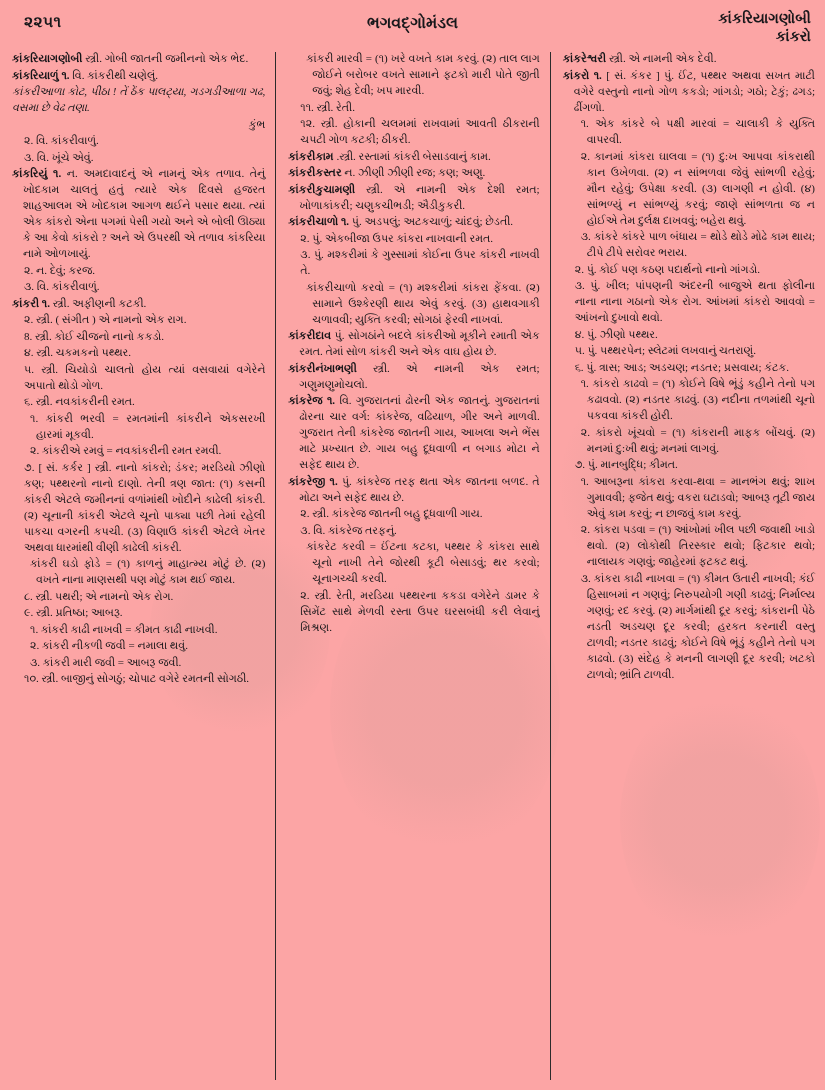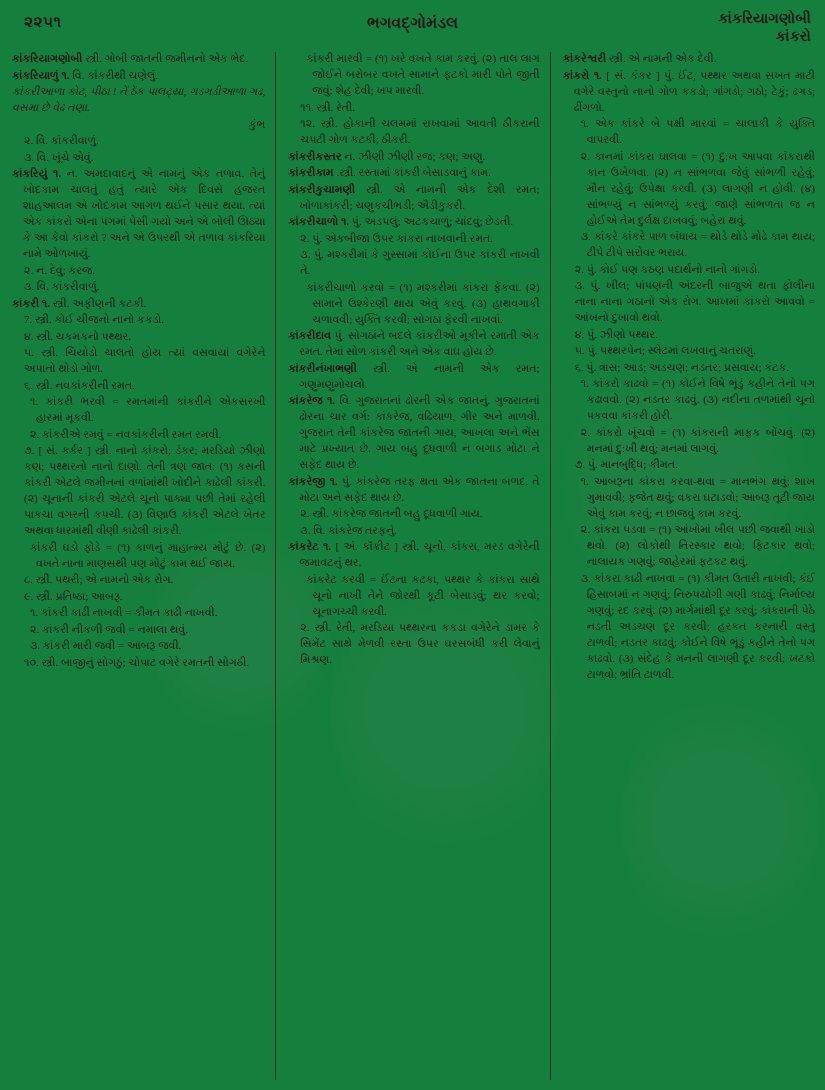--- a/index.html
+++ b/index.html
@@ -8,21 +8,21 @@
     padding: 0;
     background: #ffffff;
   }
   body {
     font-family: "Liberation Serif", "DejaVu Serif", serif;
   }
   .page {
     position: relative;
     width: 825px;
     height: 1090px;
-    background: #15803d;
+    background: #fca5a5;
     overflow: hidden;
     box-sizing: border-box;
   }
   
   .watermark {
     position: absolute;
     border-radius: 50%;
     background: radial-gradient(circle, rgba(130,130,120,0.085) 40%, rgba(130,130,120,0.0) 72%);
     pointer-events: none;
   }
@@ -164,54 +164,54 @@
         <p class="entry hang"><span class="hw">કાંકરિયાગણોબી</span><span> સ્ત્રી. ગોબી જાતની જમીનનો એક ભેદ.</span></p>
         <p class="entry hang"><span class="hw">કાંકરિયાળું ૧.</span><span> વિ. કાંકરીથી ચણેલું.</span></p>
         <p class="cont">કાંકરીઆળા કોટ, પીઠા ! તેં ઠેંક પાલટ્યા, ગડગડીઆળા ગઢ, વસમા છે વેઢ તણા.</p>
         <p class="right">કુંભ</p>
         <p class="sense">૨. વિ. કાંકરીવાળું.</p>
         <p class="sense">૩. વિ. ખૂંચે એવું.</p>
         <p class="entry hang"><span class="hw">કાંકરિયું ૧.</span><span> ન. અમદાવાદનું એ નામનું એક તળાવ. તેનું ખોદકામ ચાલતું હતું ત્યારે એક દિવસે હજરત શાહઆલમ એ ખોદકામ આગળ થઈને પસાર થયા. ત્યાં એક કાંકરો એના પગમાં પેસી ગયો અને એ બોલી ઊઠ્યા કે આ કેવો કાંકરો ? અને એ ઉપરથી એ તળાવ કાંકરિયા નામે ઓળખાયું.</span></p>
         <p class="sense">૨. ન. દેવું; કરજ.</p>
         <p class="sense">૩. વિ. કાંકરીવાળું.</p>
         <p class="entry hang"><span class="hw">કાંકરી ૧.</span><span> સ્ત્રી. અફીણની કટકી.</span></p>
-        <p class="sense">7. સ્ત્રી. કોઈ ચીજનો નાનો કકડો.</p>
+        <p class="sense">૨. સ્ત્રી. ( સંગીત ) એ નામનો એક રાગ.</p>
+        <p class="sense">8. સ્ત્રી. કોઈ ચીજનો નાનો કકડો.</p>
         <p class="sense">૪. સ્ત્રી. ચકમકનો પથ્થર.</p>
         <p class="sense">૫. સ્ત્રી. ચિયોડો ચાલતો હોય ત્યાં વસવાયાં વગેરેને અપાતો થોડો ગોળ.</p>
         <p class="sense">૬. સ્ત્રી. નવકાંકરીની રમત.</p>
         <p class="subsense">૧. કાંકરી ભરવી = રમતમાંની કાંકરીને એકસરખી હારમાં મૂકવી.</p>
         <p class="subsense">૨. કાંકરીએ રમવું = નવકાંકરીની રમત રમવી.</p>
         <p class="sense">૭. [ સં. કર્કર ] સ્ત્રી. નાનો કાંકરો; ડંકર; મરડિયો ઝીણો કણ; પથ્થરનો નાનો દાણો. તેની ત્રણ જાત: (૧) કસની કાંકરી એટલે જમીનનાં વળાંમાંથી ખોદીને કાઢેલી કાંકરી. (૨) ચૂનાની કાંકરી એટલે ચૂનો પાક્યા પછી તેમાં રહેલી પાકચા વગરની કપચી. (૩) વિણાઉ કાંકરી એટલે ખેતર અથવા ધારમાંથી વીણી કાઢેલી કાંકરી.</p>
         <p class="subsense">કાંકરી ઘડો ફોડે = (૧) કાળનું માહાત્મ્ય મોટું છે. (૨) વખતે નાના માણસથી પણ મોટું કામ થઈ જાય.</p>
         <p class="sense">૮. સ્ત્રી. પથરી; એ નામનો એક રોગ.</p>
         <p class="sense">૯. સ્ત્રી. પ્રતિષ્ઠા; આબરૂ.</p>
         <p class="subsense">૧. કાંકરી કાઢી નાખવી = કીમત કાઢી નાખવી.</p>
         <p class="subsense">૨. કાંકરી નીકળી જવી = નમાલા થવું.</p>
         <p class="subsense">૩. કાંકરી મારી જવી = આબરૂ જવી.</p>
         <p class="sense">૧૦. સ્ત્રી. બાજીનું સોગઠું; ચોપાટ વગેરે રમતની સોગઠી.</p>
       </div>
     <div class="rule"></div>
     <div class="col col-2">
         <p class="subsense">કાંકરી મારવી = (૧) ખરે વખતે કામ કરવું. (૨) તાલ લાગ જોઈને બરોબર વખતે સામાને ફટકો મારી પોતે જીતી જવું; શેહ દેવી; ખપ મારવી.</p>
         <p class="sense">૧૧. સ્ત્રી. રેતી.</p>
         <p class="sense">૧૨. સ્ત્રી. હોકાની ચલમમાં રાખવામાં આવતી ઠીકરાની ચપટી ગોળ કટકી; ઠીકરી.</p>
+        <p class="entry hang"><span class="hw">કાંકરીકામ</span><span> .સ્ત્રી. રસ્તામાં કાંકરી બેસાડવાનું કામ.</span></p>
         <p class="entry hang"><span class="hw">કાંકરીકસ્તર</span><span> ન. ઝીણી ઝીણી રજ; કણ; અણુ.</span></p>
-        <p class="entry hang"><span class="hw">કાંકરીકામ</span><span> .સ્ત્રી. રસ્તામાં કાંકરી બેસાડવાનું કામ.</span></p>
         <p class="entry hang"><span class="hw">કાંકરીકુચામણી</span><span> સ્ત્રી. એ નામની એક દેશી રમત; ખોળાકાંકરી; ચણુકચીભડી; ઐડીકુકરી.</span></p>
         <p class="entry hang"><span class="hw">કાંકરીચાળો ૧.</span><span> પું. અડપલું; અટકચાળું; ચાંદવું; છેડતી.</span></p>
         <p class="sense">૨. પું. એકબીજા ઉપર કાંકરા નાખવાની રમત.</p>
         <p class="sense">૩. પું. મશ્કરીમાં કે ગુસ્સામાં કોઈના ઉપર કાંકરી નાખવી તે.</p>
         <p class="subsense">કાંકરીચાળો કરવો = (૧) મશ્કરીમાં કાંકરા ફેંકવા. (૨) સામાને ઉશ્કેરણી થાય એવું કરવું. (૩) હાથવગાકી ચળાવવી; યુક્તિ કરવી; સોગઠાં ફેરવી નાખવાં.</p>
         <p class="entry hang"><span class="hw">કાંકરીદાવ</span><span> પું. સોગઠાંને બદલે કાંકરીઓ મૂકીને રમાતી એક રમત. તેમાં સોળ કાંકરી અને એક વાઘ હોય છે.</span></p>
         <p class="entry hang"><span class="hw">કાંકરીનંખાભણી</span><span> સ્ત્રી. એ નામની એક રમત; ગણુમણુમોચલો.</span></p>
         <p class="entry hang"><span class="hw">કાંકરેજ ૧.</span><span> વિ. ગુજરાતનાં ઢોરની એક જાતનું. ગુજરાતનાં ઢોરના ચાર વર્ગ: કાંકરેજ, વઢિયાળ, ગીર અને માળવી. ગુજરાત તેની કાંકરેજ જાતની ગાય, આખલા અને ભેંસ માટે પ્રખ્યાત છે. ગાય બહુ દૂધવાળી ન બગાડ મોટા ને સફેદ થાય છે.</span></p>
         <p class="entry hang"><span class="hw">કાંકરેજી ૧.</span><span> પું. કાંકરેજ તરફ થતા એક જાતના બળદ. તે મોટા અને સફેદ થાય છે.</span></p>
         <p class="sense">૨. સ્ત્રી. કાંકરેજ જાતની બહુ દૂધવાળી ગાય.</p>
         <p class="sense">૩. વિ. કાંકરેજ તરફનું.</p>
-        <p class="entry hang"><span class="hw">કાંકરેટ ૧.</span><span> [ અં. કૉંક્રીટ ] સ્ત્રી. ચૂનો, કાંકરા, મરડ વગેરેની જમાવટનું થર.</span></p>
         <p class="subsense">કાંકરેટ કરવી = ઈંટના કટકા, પથ્થર કે કાંકરા સાથે ચૂનો નાખી તેને જોરથી કૂટી બેસાડવું; થર કરવો; ચૂનાગચ્ચી કરવી.</p>
         <p class="sense">૨. સ્ત્રી. રેતી, મરડિયા પથ્થરના કકડા વગેરેને ડામર કે સિમેંટ સાથે મેળવી રસ્તા ઉપર ઘરસબંધી કરી લેવાનું મિશ્રણ.</p>
       </div>
     <div class="rule"></div>
     <div class="col col-3">
         <p class="entry hang"><span class="hw">કાંકરેશ્વરી</span><span> સ્ત્રી. એ નામની એક દેવી.</span></p>
         <p class="entry hang"><span class="hw">કાંકરો ૧.</span><span> [ સં. કંકર ] પું. ઈંટ, પથ્થર અથવા સખત માટી વગેરે વસ્તુનો નાનો ગોળ કકડો; ગાંગડો; ગઠો; ટેકું; ઢગડ; ઢીંગળો.</span></p>
         <p class="subsense">૧. એક કાંકરે બે પક્ષી મારવાં = ચાલાકી કે યુક્તિ વાપરવી.</p>
         <p class="subsense">૨. કાનમાં કાંકરા ઘાલવા = (૧) દુ:ખ આપવા કાંકરાથી કાન ઉખેળવા. (૨) ન સાંભળવા જેવું સાંભળી રહેવું; મૌન રહેવું; ઉપેક્ષા કરવી. (૩) લાગણી ન હોવી. (૪) સાંભળ્યું ન સાંભળ્યું કરવું; જાણે સાંભળતા જ ન હોઈએ તેમ દુર્લક્ષ દાખવવું; બહેરા થવું.</p>
         <p class="subsense">૩. કાંકરે કાંકરે પાળ બંધાય = થોડે થોડે મોઢે કામ થાય; ટીપે ટીપે સરોવર ભરાય.</p>

